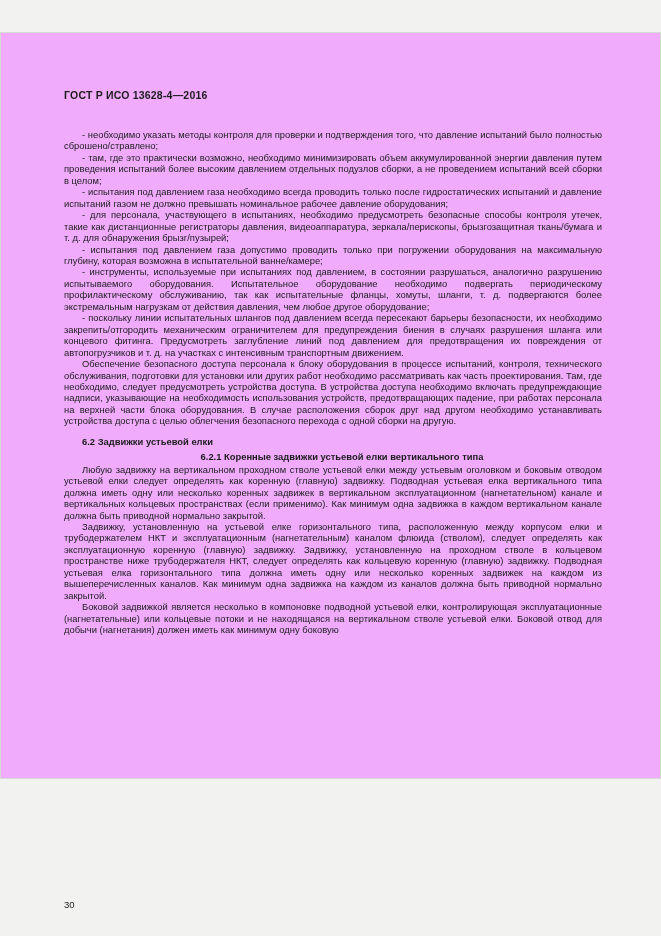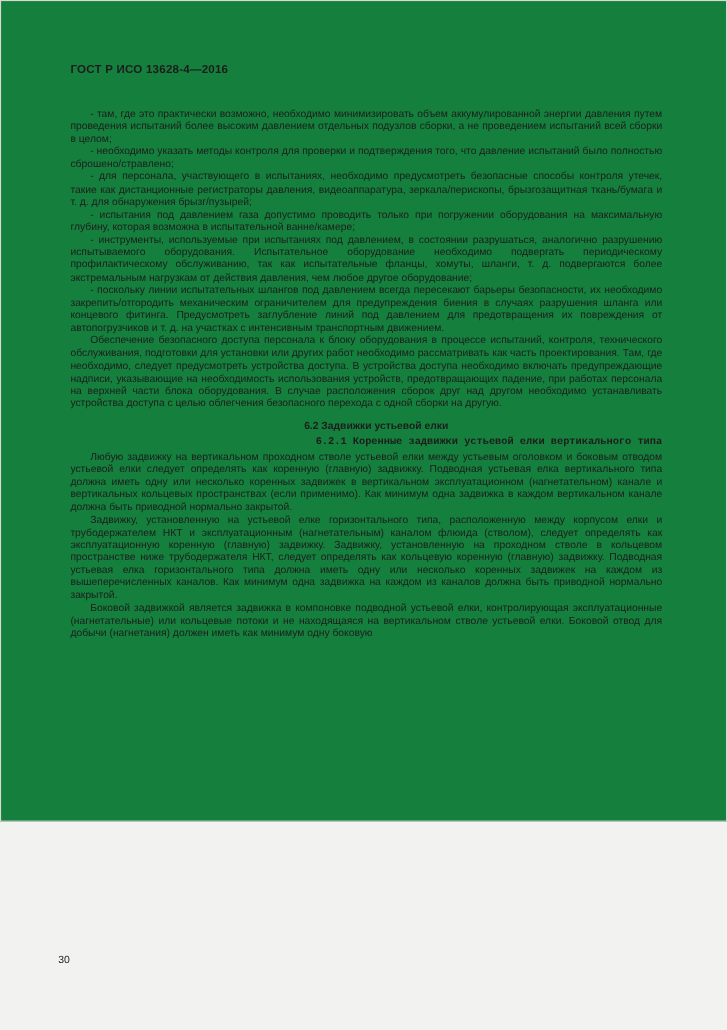--- a/index.html
+++ b/index.html
@@ -5,24 +5,25 @@
   * { margin: 0; padding: 0; box-sizing: border-box; }
   html, body { background: #f2f2f0; }
   body {
     width: 661px; height: 936px;
     font-family: "Liberation Sans", sans-serif;
     color: #1c1c1c;
     overflow: hidden;
   }
   .page {
     width: 661px; height: 747px;
-    background: #15803d;
+    background: #f0abfc;
     border: 1px solid #d8d8d4;
     position: relative;
     padding: 56px 60px 0 63px;
+    margin-top: 32px;
   }
   .doc-header {
     font-weight: bold;
     font-size: 10.5px;
     letter-spacing: 0.2px;
     margin-bottom: 28px;
   }
   .doc-body {
     width: 538px;
     font-size: 9.4px;
@@ -33,53 +34,53 @@
   .block.bullet { }
   .block.body { }
   .block.example {
     font-weight: bold;
     font-style: italic;
     font-size: 8.9px;
     margin: 3px 0 3px 0;
   }
   .block.heading1 {
     font-weight: bold;
-    text-align: center;
+    text-align: left;
     margin-top: 9px;
     margin-bottom: 4px;
   }
   .block.heading2 {
     font-weight: bold;
-    text-align: right;
+    text-align: center;
     margin-top: 3px;
     margin-bottom: 1px;
-    font-family: Liberation Mono, monospace;
   }
   .page-number {
     position: absolute;
-    left: 52px;
+    left: 63px;
     top: 866px;
     font-size: 9.5px;
   }
 </style>
 </head>
 <body>
 
 <div class="page">
   <div class="doc-header">ГОСТ Р ИСО 13628-4—2016</div>
 
   <div class="doc-body">
+      <p class="block bullet">- необходимо указать методы контроля для проверки и подтверждения того, что давление испытаний было полностью сброшено/стравлено;</p>
       <p class="block bullet">- там, где это практически возможно, необходимо минимизировать объем аккумулированной энергии давления путем проведения испытаний более высоким давлением отдельных подузлов сборки, а не проведением испытаний всей сборки в целом;</p>
-      <p class="block bullet">- необходимо указать методы контроля для проверки и подтверждения того, что давление испытаний было полностью сброшено/стравлено;</p>
+      <p class="block bullet">- испытания под давлением газа необходимо всегда проводить только после гидростатических испытаний и давление испытаний газом не должно превышать номинальное рабочее давление оборудования;</p>
       <p class="block bullet">- для персонала, участвующего в испытаниях, необходимо предусмотреть безопасные способы контроля утечек, такие как дистанционные регистраторы давления, видеоаппаратура, зеркала/перископы, брызгозащитная ткань/бумага и т. д. для обнаружения брызг/пузырей;</p>
       <p class="block bullet">- испытания под давлением газа допустимо проводить только при погружении оборудования на максимальную глубину, которая возможна в испытательной ванне/камере;</p>
       <p class="block bullet">- инструменты, используемые при испытаниях под давлением, в состоянии разрушаться, аналогично разрушению испытываемого оборудования. Испытательное оборудование необходимо подвергать периодическому профилактическому обслуживанию, так как испытательные фланцы, хомуты, шланги, т. д. подвергаются более экстремальным нагрузкам от действия давления, чем любое другое оборудование;</p>
       <p class="block bullet">- поскольку линии испытательных шлангов под давлением всегда пересекают барьеры безопасности, их необходимо закрепить/отгородить механическим ограничителем для предупреждения биения в случаях разрушения шланга или концевого фитинга. Предусмотреть заглубление линий под давлением для предотвращения их повреждения от автопогрузчиков и т. д. на участках с интенсивным транспортным движением.</p>
       <p class="block body">Обеспечение безопасного доступа персонала к блоку оборудования в процессе испытаний, контроля, технического обслуживания, подготовки для установки или других работ необходимо рассматривать как часть проектирования. Там, где необходимо, следует предусмотреть устройства доступа. В устройства доступа необходимо включать предупреждающие надписи, указывающие на необходимость использования устройств, предотвращающих падение, при работах персонала на верхней части блока оборудования. В случае расположения сборок друг над другом необходимо устанавливать устройства доступа с целью облегчения безопасного перехода с одной сборки на другую.</p>
       <p class="block heading1">6.2 Задвижки устьевой елки</p>
       <p class="block heading2">6.2.1 Коренные задвижки устьевой елки вертикального типа</p>
       <p class="block body">Любую задвижку на вертикальном проходном стволе устьевой елки между устьевым оголовком и боковым отводом устьевой елки следует определять как коренную (главную) задвижку. Подводная устьевая елка вертикального типа должна иметь одну или несколько коренных задвижек в вертикальном эксплуатационном (нагнетательном) канале и вертикальных кольцевых пространствах (если применимо). Как минимум одна задвижка в каждом вертикальном канале должна быть приводной нормально закрытой.</p>
       <p class="block body">Задвижку, установленную на устьевой елке горизонтального типа, расположенную между корпусом елки и трубодержателем НКТ и эксплуатационным (нагнетательным) каналом флюида (стволом), следует определять как эксплуатационную коренную (главную) задвижку. Задвижку, установленную на проходном стволе в кольцевом пространстве ниже трубодержателя НКТ, следует определять как кольцевую коренную (главную) задвижку. Подводная устьевая елка горизонтального типа должна иметь одну или несколько коренных задвижек на каждом из вышеперечисленных каналов. Как минимум одна задвижка на каждом из каналов должна быть приводной нормально закрытой.</p>
-      <p class="block body">Боковой задвижкой является задвижка в компоновке подводной устьевой елки, контролирующая эксплуатационные (нагнетательные) или кольцевые потоки и не находящаяся на вертикальном стволе устьевой елки. Боковой отвод для добычи (нагнетания) должен иметь как минимум одну боковую</p>
+      <p class="block body">Боковой задвижкой является несколько в компоновке подводной устьевой елки, контролирующая эксплуатационные (нагнетательные) или кольцевые потоки и не находящаяся на вертикальном стволе устьевой елки. Боковой отвод для добычи (нагнетания) должен иметь как минимум одну боковую</p>
     </div>
 
   <div class="page-number">30</div>
 </div>
 
 </body></html>

